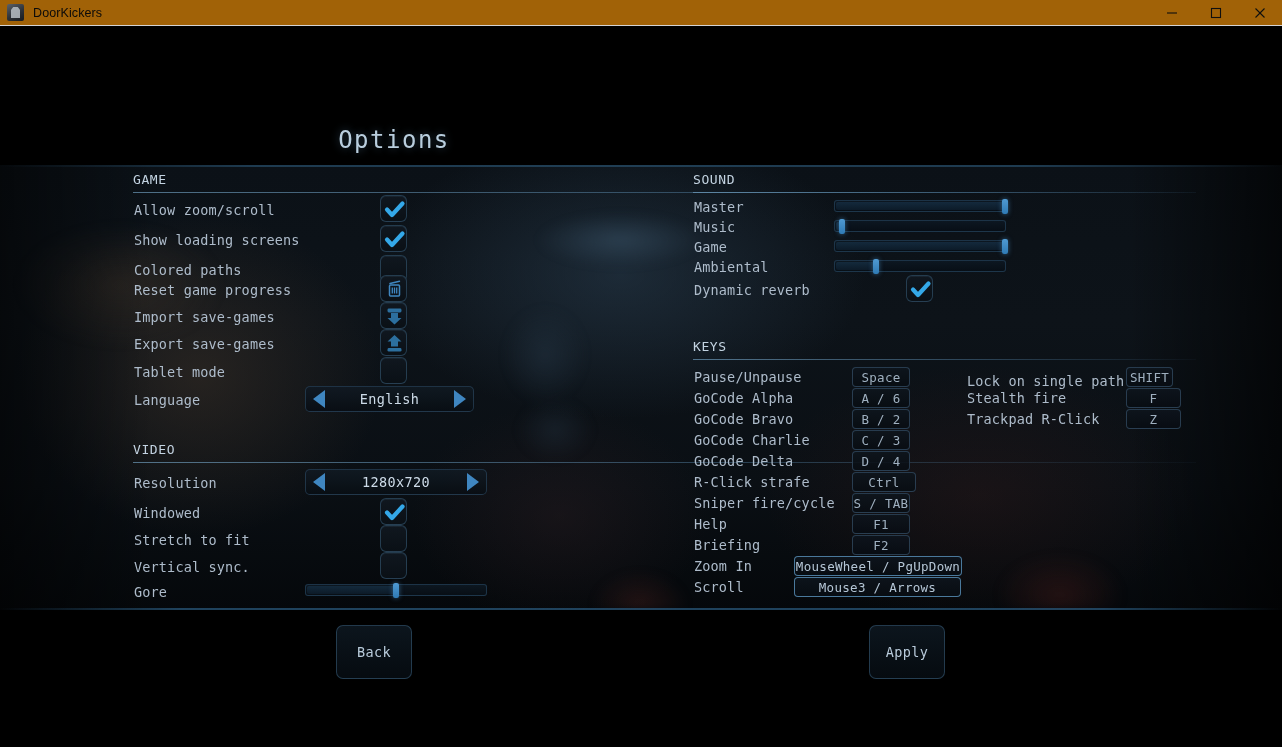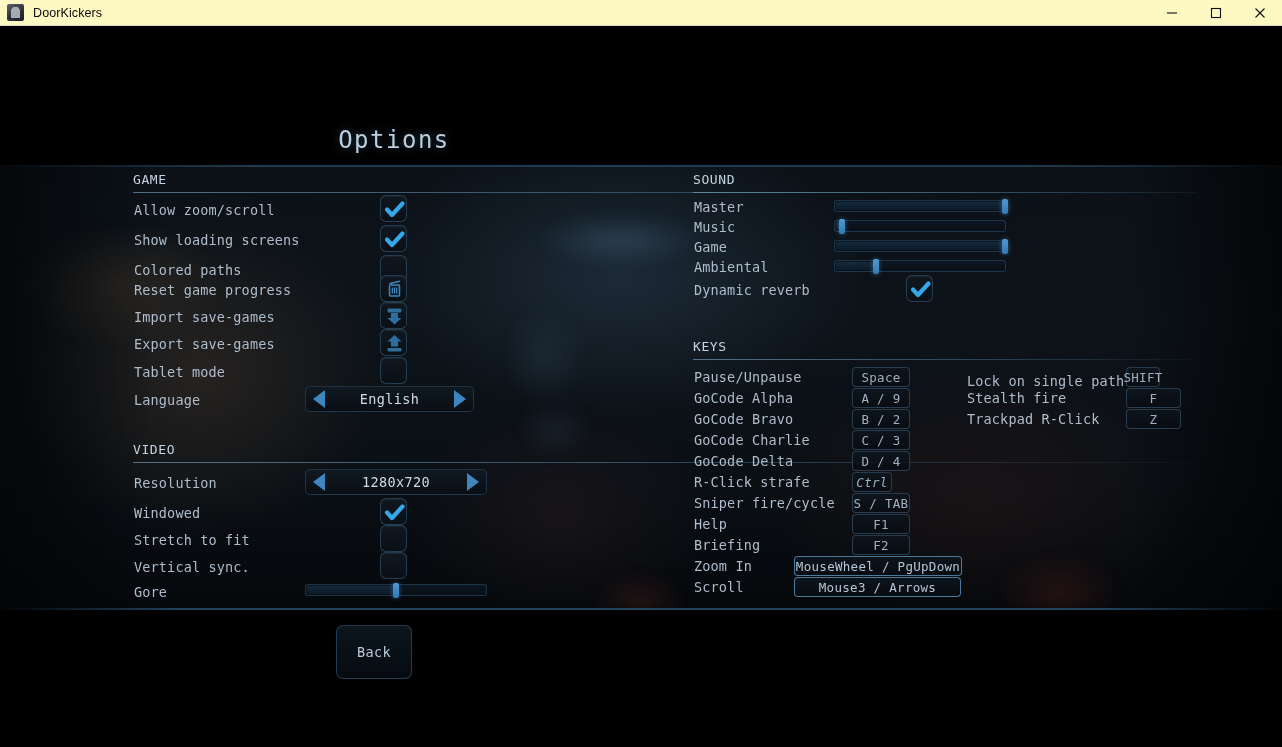--- a/index.html
+++ b/index.html
@@ -2,21 +2,21 @@
 <html><head>
 <meta charset="utf-8">
 <style>
   * { margin:0; padding:0; box-sizing:border-box; }
   html, body { width:1282px; height:747px; overflow:hidden; background:#000; }
   body { font-family:"DejaVu Sans Mono", monospace; }
 
   
   .titlebar {
     position:absolute; left:0; top:0; width:1282px; height:26px;
-    background:#fef9c3; border-bottom:1px solid #d4d4d4;
+    background:#a16207; border-bottom:1px solid #d4d4d4;
     display:flex; align-items:center;
   }
   .tb-icon {
     width:17px; height:17px; margin-left:7px; margin-right:9px;
     background:linear-gradient(150deg,#5c6168 0%,#2e3238 55%,#171a1e 100%);
     border-radius:2px; position:relative; flex:none;
   }
   .tb-icon::after{
     content:""; position:absolute; left:4px; top:3px; width:9px; height:11px;
     background:#b9bfc6; clip-path:polygon(25% 0,75% 0,100% 25%,100% 100%,0 100%,0 25%);
@@ -316,53 +316,54 @@
       </svg>
     </div>
 
     <div class="section-head" style="left:0; top:313px;">KEYS</div>
     <div class="section-rule" style="left:0; top:333px; width:503px;"></div>
 
     <div class="opt-label" style="left:1px; top:343px;">Pause/Unpause</div>
     <div class="keybox" style="left:159px; top:341px; width:58px;">Space</div>
 
     <div class="opt-label" style="left:1px; top:364px;">GoCode Alpha</div>
-    <div class="keybox" style="left:159px; top:362px; width:58px;">A / 9</div>
+    <div class="keybox" style="left:159px; top:362px; width:58px;">A / 6</div>
 
     <div class="opt-label" style="left:1px; top:385px;">GoCode Bravo</div>
     <div class="keybox" style="left:159px; top:383px; width:58px;">B / 2</div>
 
     <div class="opt-label" style="left:1px; top:406px;">GoCode Charlie</div>
     <div class="keybox" style="left:159px; top:404px; width:58px;">C / 3</div>
 
     <div class="opt-label" style="left:1px; top:427px;">GoCode Delta</div>
     <div class="keybox" style="left:159px; top:425px; width:58px;">D / 4</div>
 
     <div class="opt-label" style="left:1px; top:448px;">R-Click strafe</div>
-    <div class="keybox" style="left:159px; top:446px; width:40px;font-style:italic;">Ctrl</div>
+    <div class="keybox" style="left:159px; top:446px; width:64px;">Ctrl</div>
 
     <div class="opt-label" style="left:1px; top:469px;">Sniper fire/cycle</div>
     <div class="keybox" style="left:159px; top:467px; width:58px;">S / TAB</div>
 
     <div class="opt-label" style="left:1px; top:490px;">Help</div>
     <div class="keybox" style="left:159px; top:488px; width:58px;">F1</div>
 
     <div class="opt-label" style="left:1px; top:511px;">Briefing</div>
     <div class="keybox" style="left:159px; top:509px; width:58px;">F2</div>
 
     <div class="opt-label" style="left:1px; top:532px;">Zoom In</div>
     <div class="keybox wide" style="left:101px; top:530px; width:168px;">MouseWheel / PgUpDown</div>
 
     <div class="opt-label" style="left:1px; top:553px;">Scroll</div>
     <div class="keybox wide" style="left:101px; top:551px; width:167px;">Mouse3 / Arrows</div>
 
     <div class="opt-label" style="left:274px; top:347px;">Lock on single path</div>
-    <div class="keybox" style="left:433px; top:341px; width:34px;">SHIFT</div>
+    <div class="keybox" style="left:433px; top:341px; width:47px;">SHIFT</div>
 
     <div class="opt-label" style="left:274px; top:364px;">Stealth fire</div>
     <div class="keybox" style="left:433px; top:362px; width:55px;">F</div>
 
     <div class="opt-label" style="left:274px; top:385px;">Trackpad R-Click</div>
     <div class="keybox" style="left:433px; top:383px; width:55px;">Z</div>
   </div>
 
   <div class="btn" style="left:336px; top:599px;">Back</div>
+  <div class="btn" style="left:869px; top:599px;">Apply</div>
 </div>
 
 </body></html>

